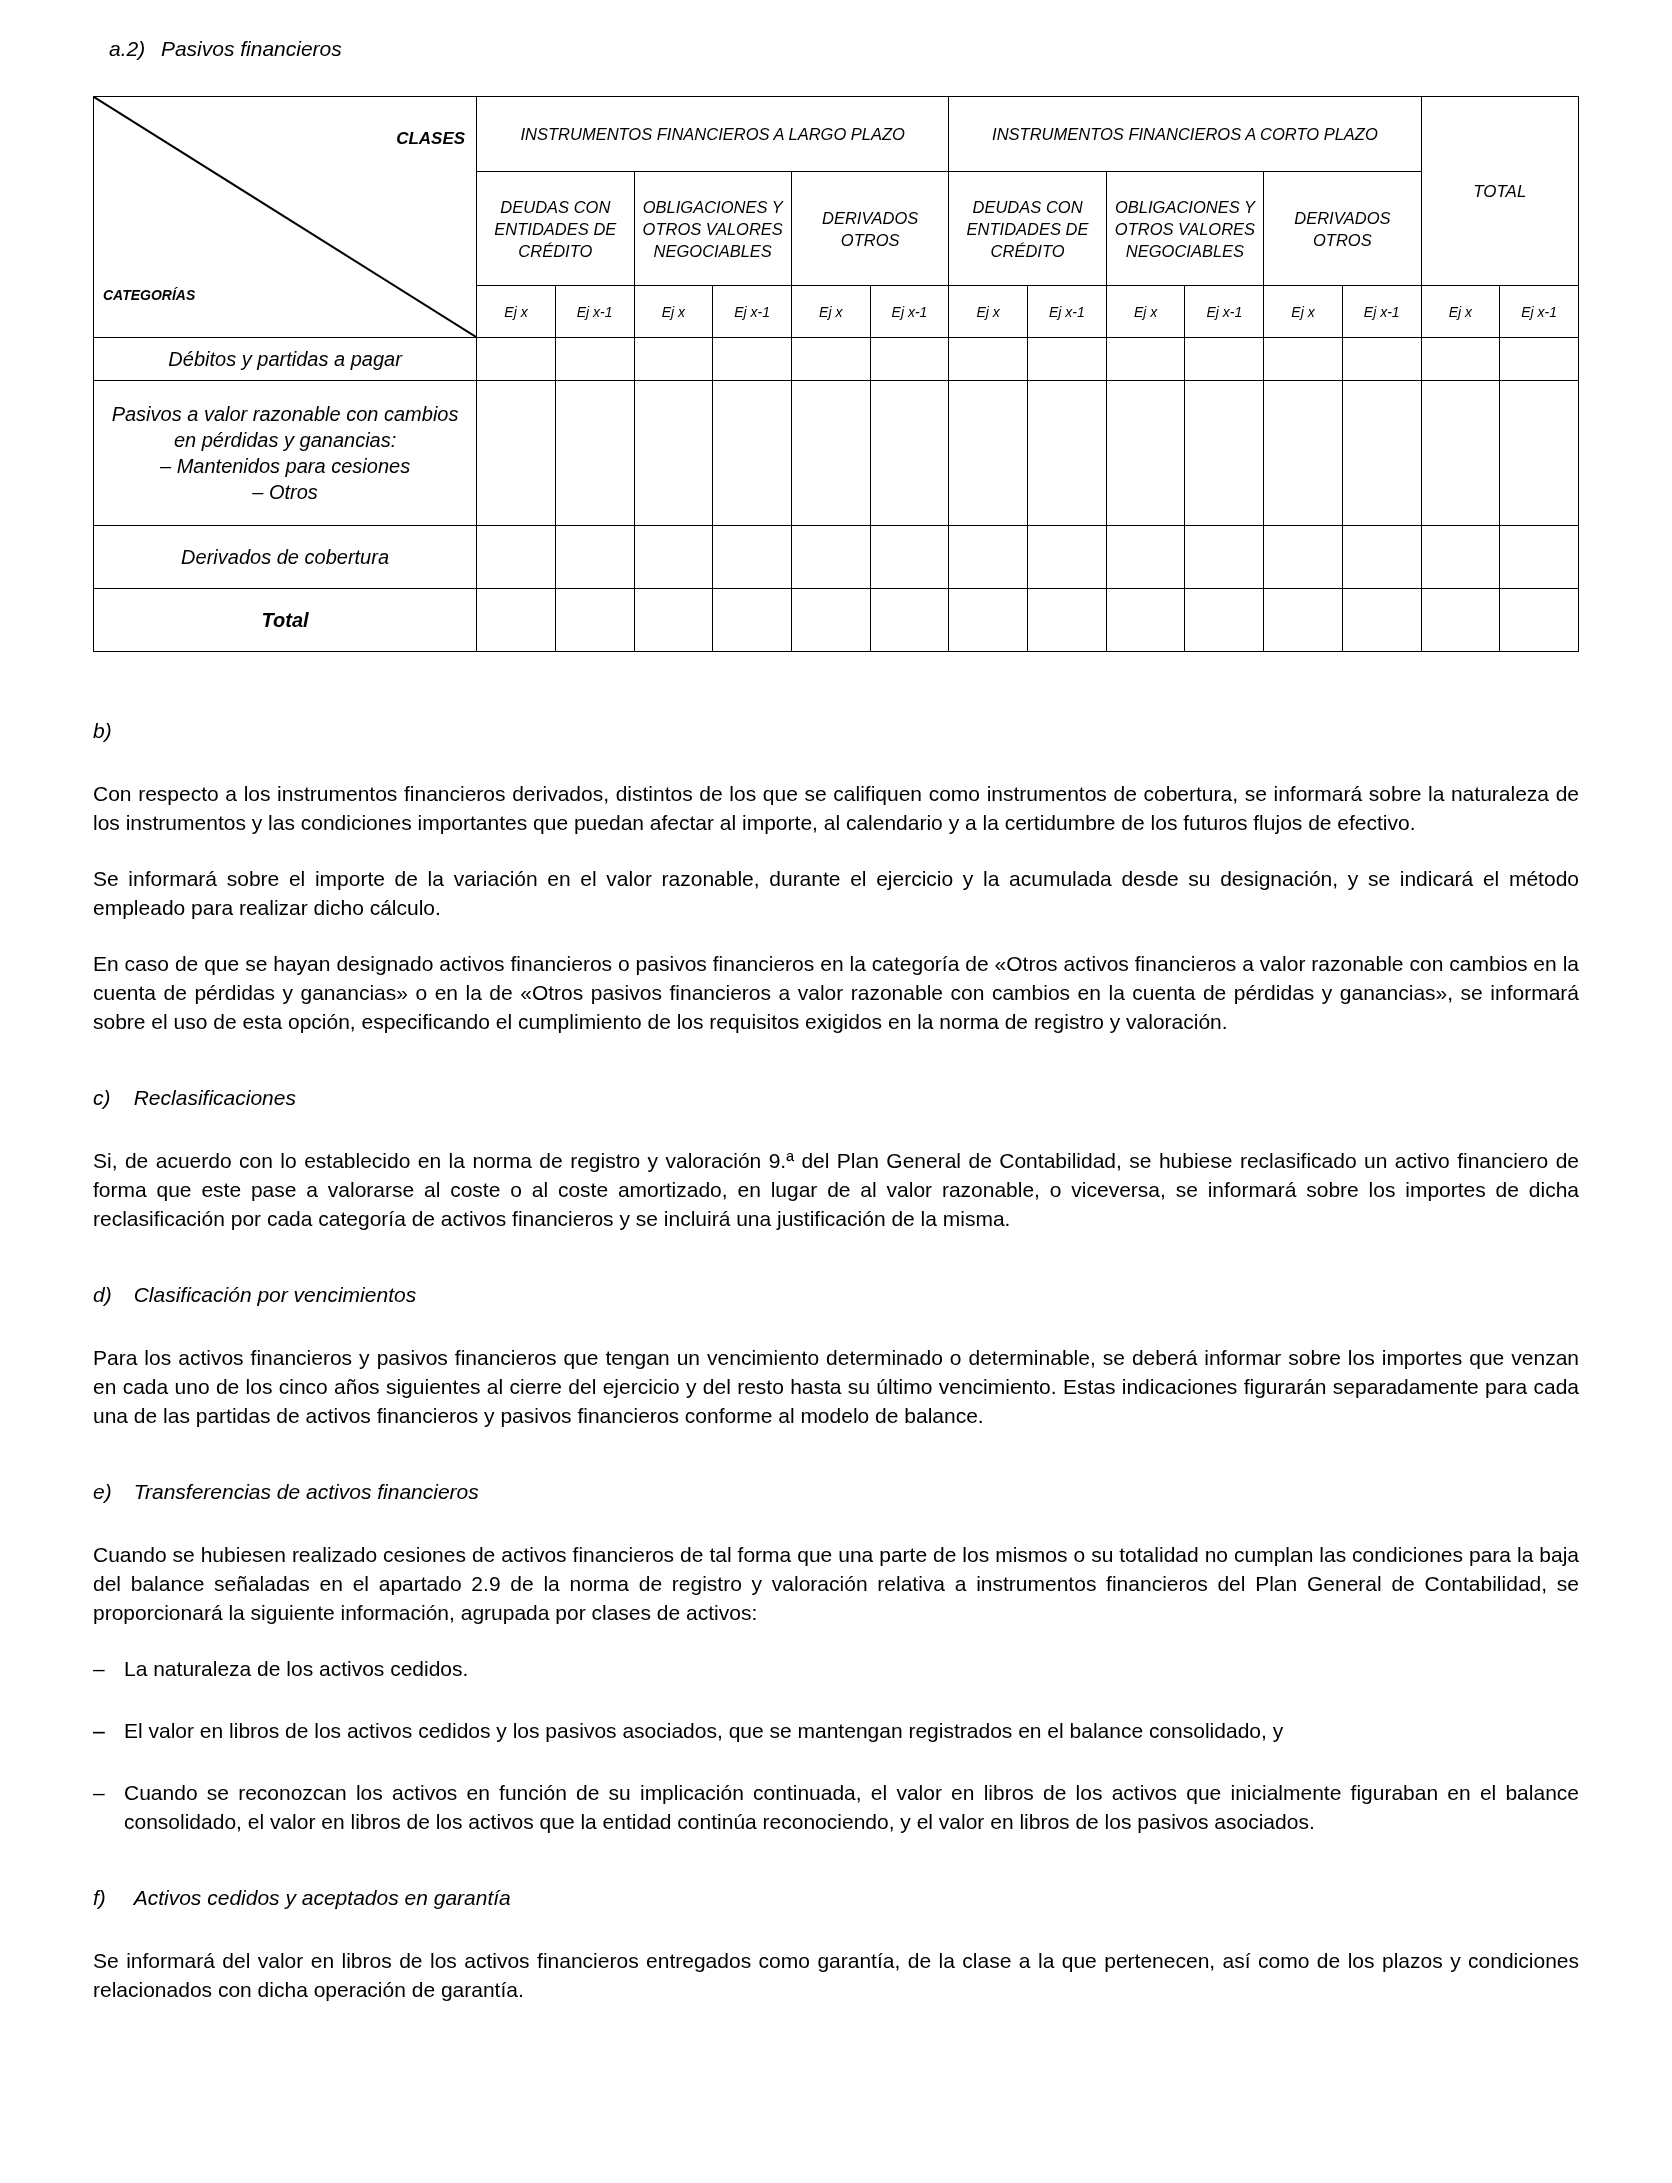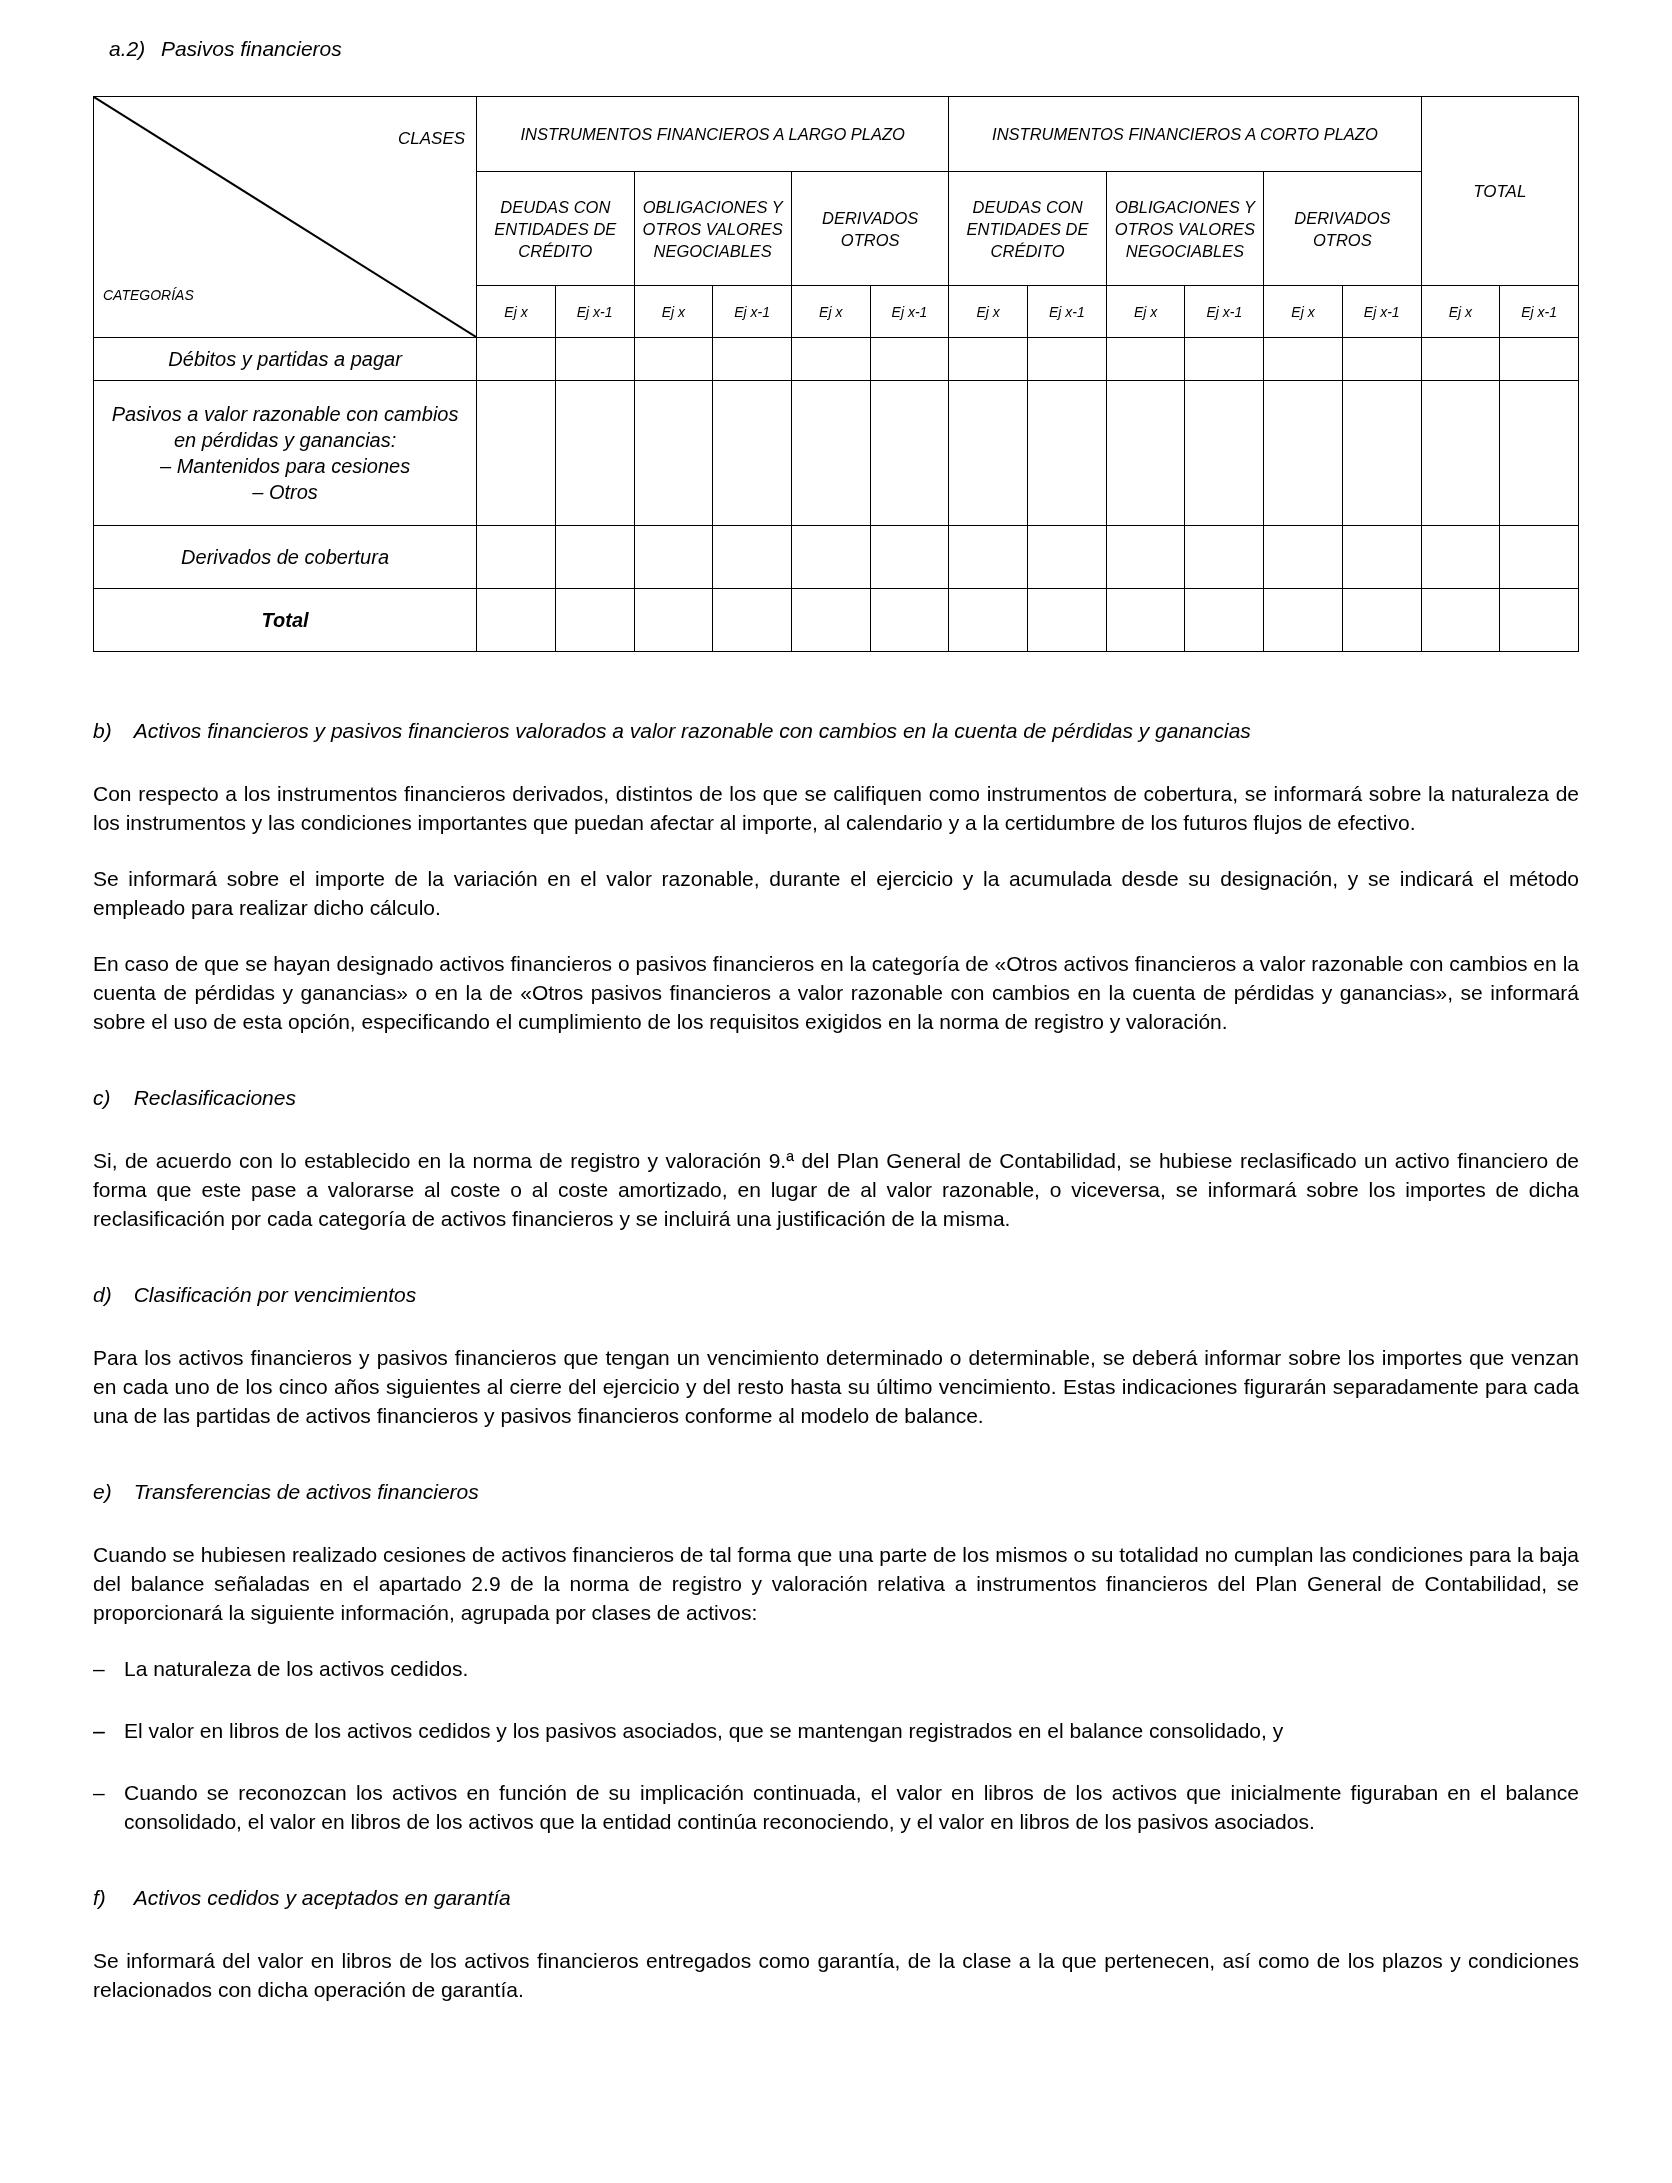--- a/index.html
+++ b/index.html
@@ -68,21 +68,21 @@
     text-align:center;
     padding:7.9px 11px;
     line-height:26px;
   }
   td.cat.bold{ font-weight:bold; }
   tr.r1 td{ height:43px; }
   tr.r2 td{ height:145px; }
   tr.r3 td{ height:63px; }
   tr.r4 td{ height:63px; }
 
-  td.corner{ position:relative; padding:0; }
+  td.corner{ position:relative; padding:0;font-weight:bold; }
   td.corner svg{ position:absolute; inset:0; width:100%; height:100%; display:block; }
   .c-top{ position:absolute; top:31px; right:11px; font-size:17px; font-style:italic; }
   .c-bottom{ position:absolute; bottom:31px; left:1px; font-size:14px; font-style:italic;margin-left:8px; }
 </style>
 </head>
 <body>
 
 <div class="page">
 
   <div class="section-heading doc-top">
@@ -209,21 +209,20 @@
           <td class="dc"></td>
           <td class="dc"></td>
           <td class="dc"></td>
           <td class="dc"></td>
     </tr>
   </tbody>
     </table>
 
   <div class="section-heading after-table">
     <span class="sh-letter">b)</span>
-    <span class="sh-title">Activos financieros y pasivos financieros valorados a valor razonable con cambios en la cuenta de pérdidas y ganancias</span>
   </div>
   <p class="para">Con respecto a los instrumentos financieros derivados, distintos de los que se califiquen como instrumentos de cobertura, se informará sobre la naturaleza de los instrumentos y las condiciones importantes que puedan afectar al importe, al calendario y a la certidumbre de los futuros flujos de efectivo.</p>
   <p class="para">Se informará sobre el importe de la variación en el valor razonable, durante el ejercicio y la acumulada desde su designación, y se indicará el método empleado para realizar dicho cálculo.</p>
   <p class="para">En caso de que se hayan designado activos financieros o pasivos financieros en la categoría de «Otros activos financieros a valor razonable con cambios en la cuenta de pérdidas y ganancias» o en la de «Otros pasivos financieros a valor razonable con cambios en la cuenta de pérdidas y ganancias», se informará sobre el uso de esta opción, especificando el cumplimiento de los requisitos exigidos en la norma de registro y valoración.</p>
 
   <div class="section-heading">
     <span class="sh-letter">c)</span>
     <span class="sh-title">Reclasificaciones</span>
   </div>
   <p class="para">Si, de acuerdo con lo establecido en la norma de registro y valoración 9.ª del Plan General de Contabilidad, se hubiese reclasificado un activo financiero de forma que este pase a valorarse al coste o al coste amortizado, en lugar de al valor razonable, o viceversa, se informará sobre los importes de dicha reclasificación por cada categoría de activos financieros y se incluirá una justificación de la misma.</p>

